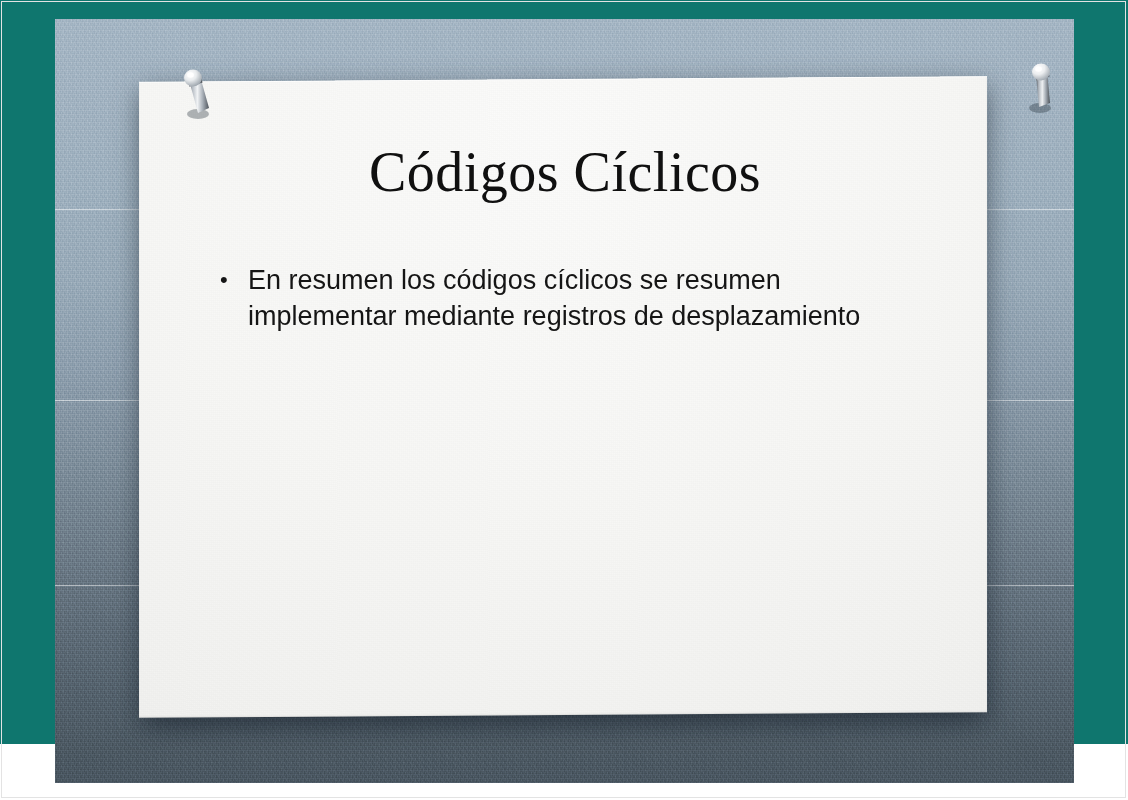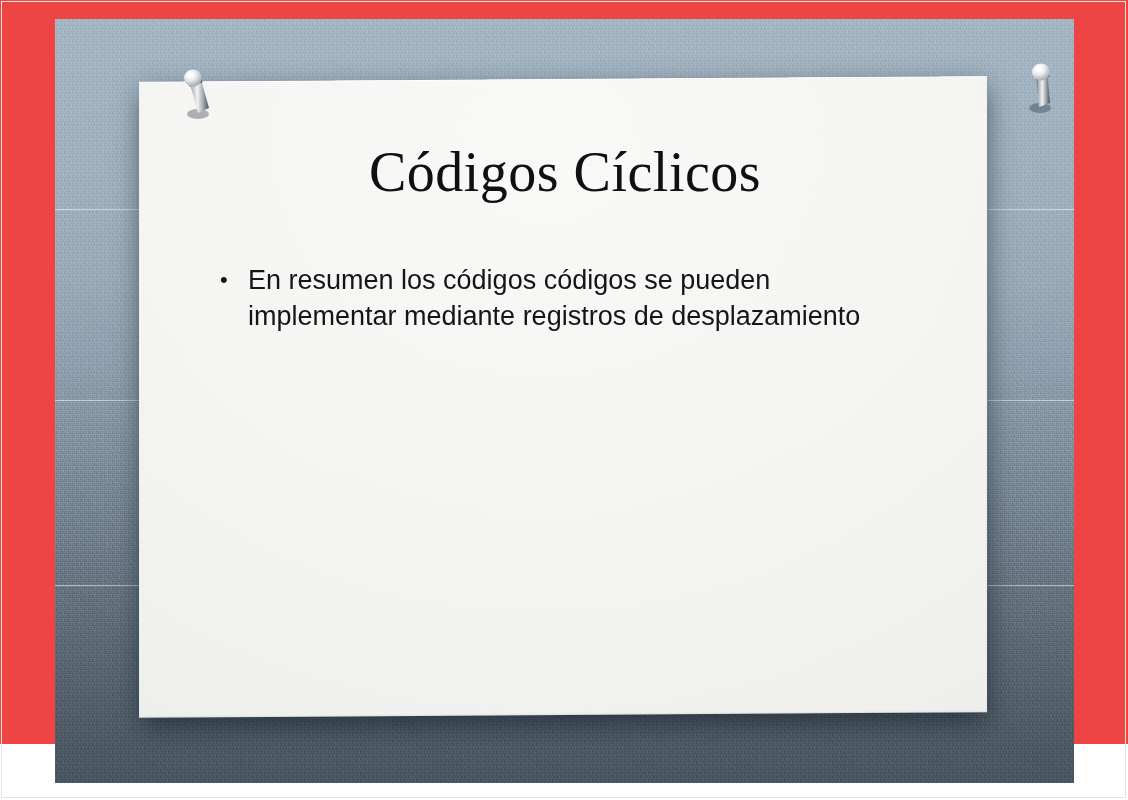--- a/index.html
+++ b/index.html
@@ -13,21 +13,21 @@
     height: 800px;
     overflow: hidden;
     font-family: "Liberation Sans", sans-serif;
   }
 
   
   #page {
     position: relative;
     width: 1128px;
     height: 744px;
-    background: #ef4444;
+    background: #0f766e;
     box-sizing: border-box;
   }
   #page-outline {
     position: absolute;
     left: 1px; top: 1px;
     width: 1125px; height: 797px;
     border: 1px solid #e3e3e3;
     box-sizing: border-box;
     pointer-events: none;
   }
@@ -230,21 +230,21 @@
     <div id="paper">
       <div id="paper-grain"></div>
     </div>
 
     <div id="content">
       <div id="slide-title">Códigos Cíclicos</div>
 
       <ul id="body-list">
         <li class="bullet-row">
           <span class="bullet-mark">•</span>
-          <span class="bullet-text">En resumen los códigos códigos se pueden implementar mediante registros de desplazamiento</span>
+          <span class="bullet-text">En resumen los códigos cíclicos se resumen implementar mediante registros de desplazamiento</span>
         </li>
       </ul>
     </div>
 
     <div class="pushpin" id="pushpin-left">
       <svg width="40" height="54" viewBox="0 0 40 54" xmlns="http://www.w3.org/2000/svg">
         <defs>
           <linearGradient id="shaftL" x1="0" y1="0" x2="1" y2="0">
             <stop offset="0%" stop-color="#5c626a"></stop>
             <stop offset="18%" stop-color="#b9bfc6"></stop>

